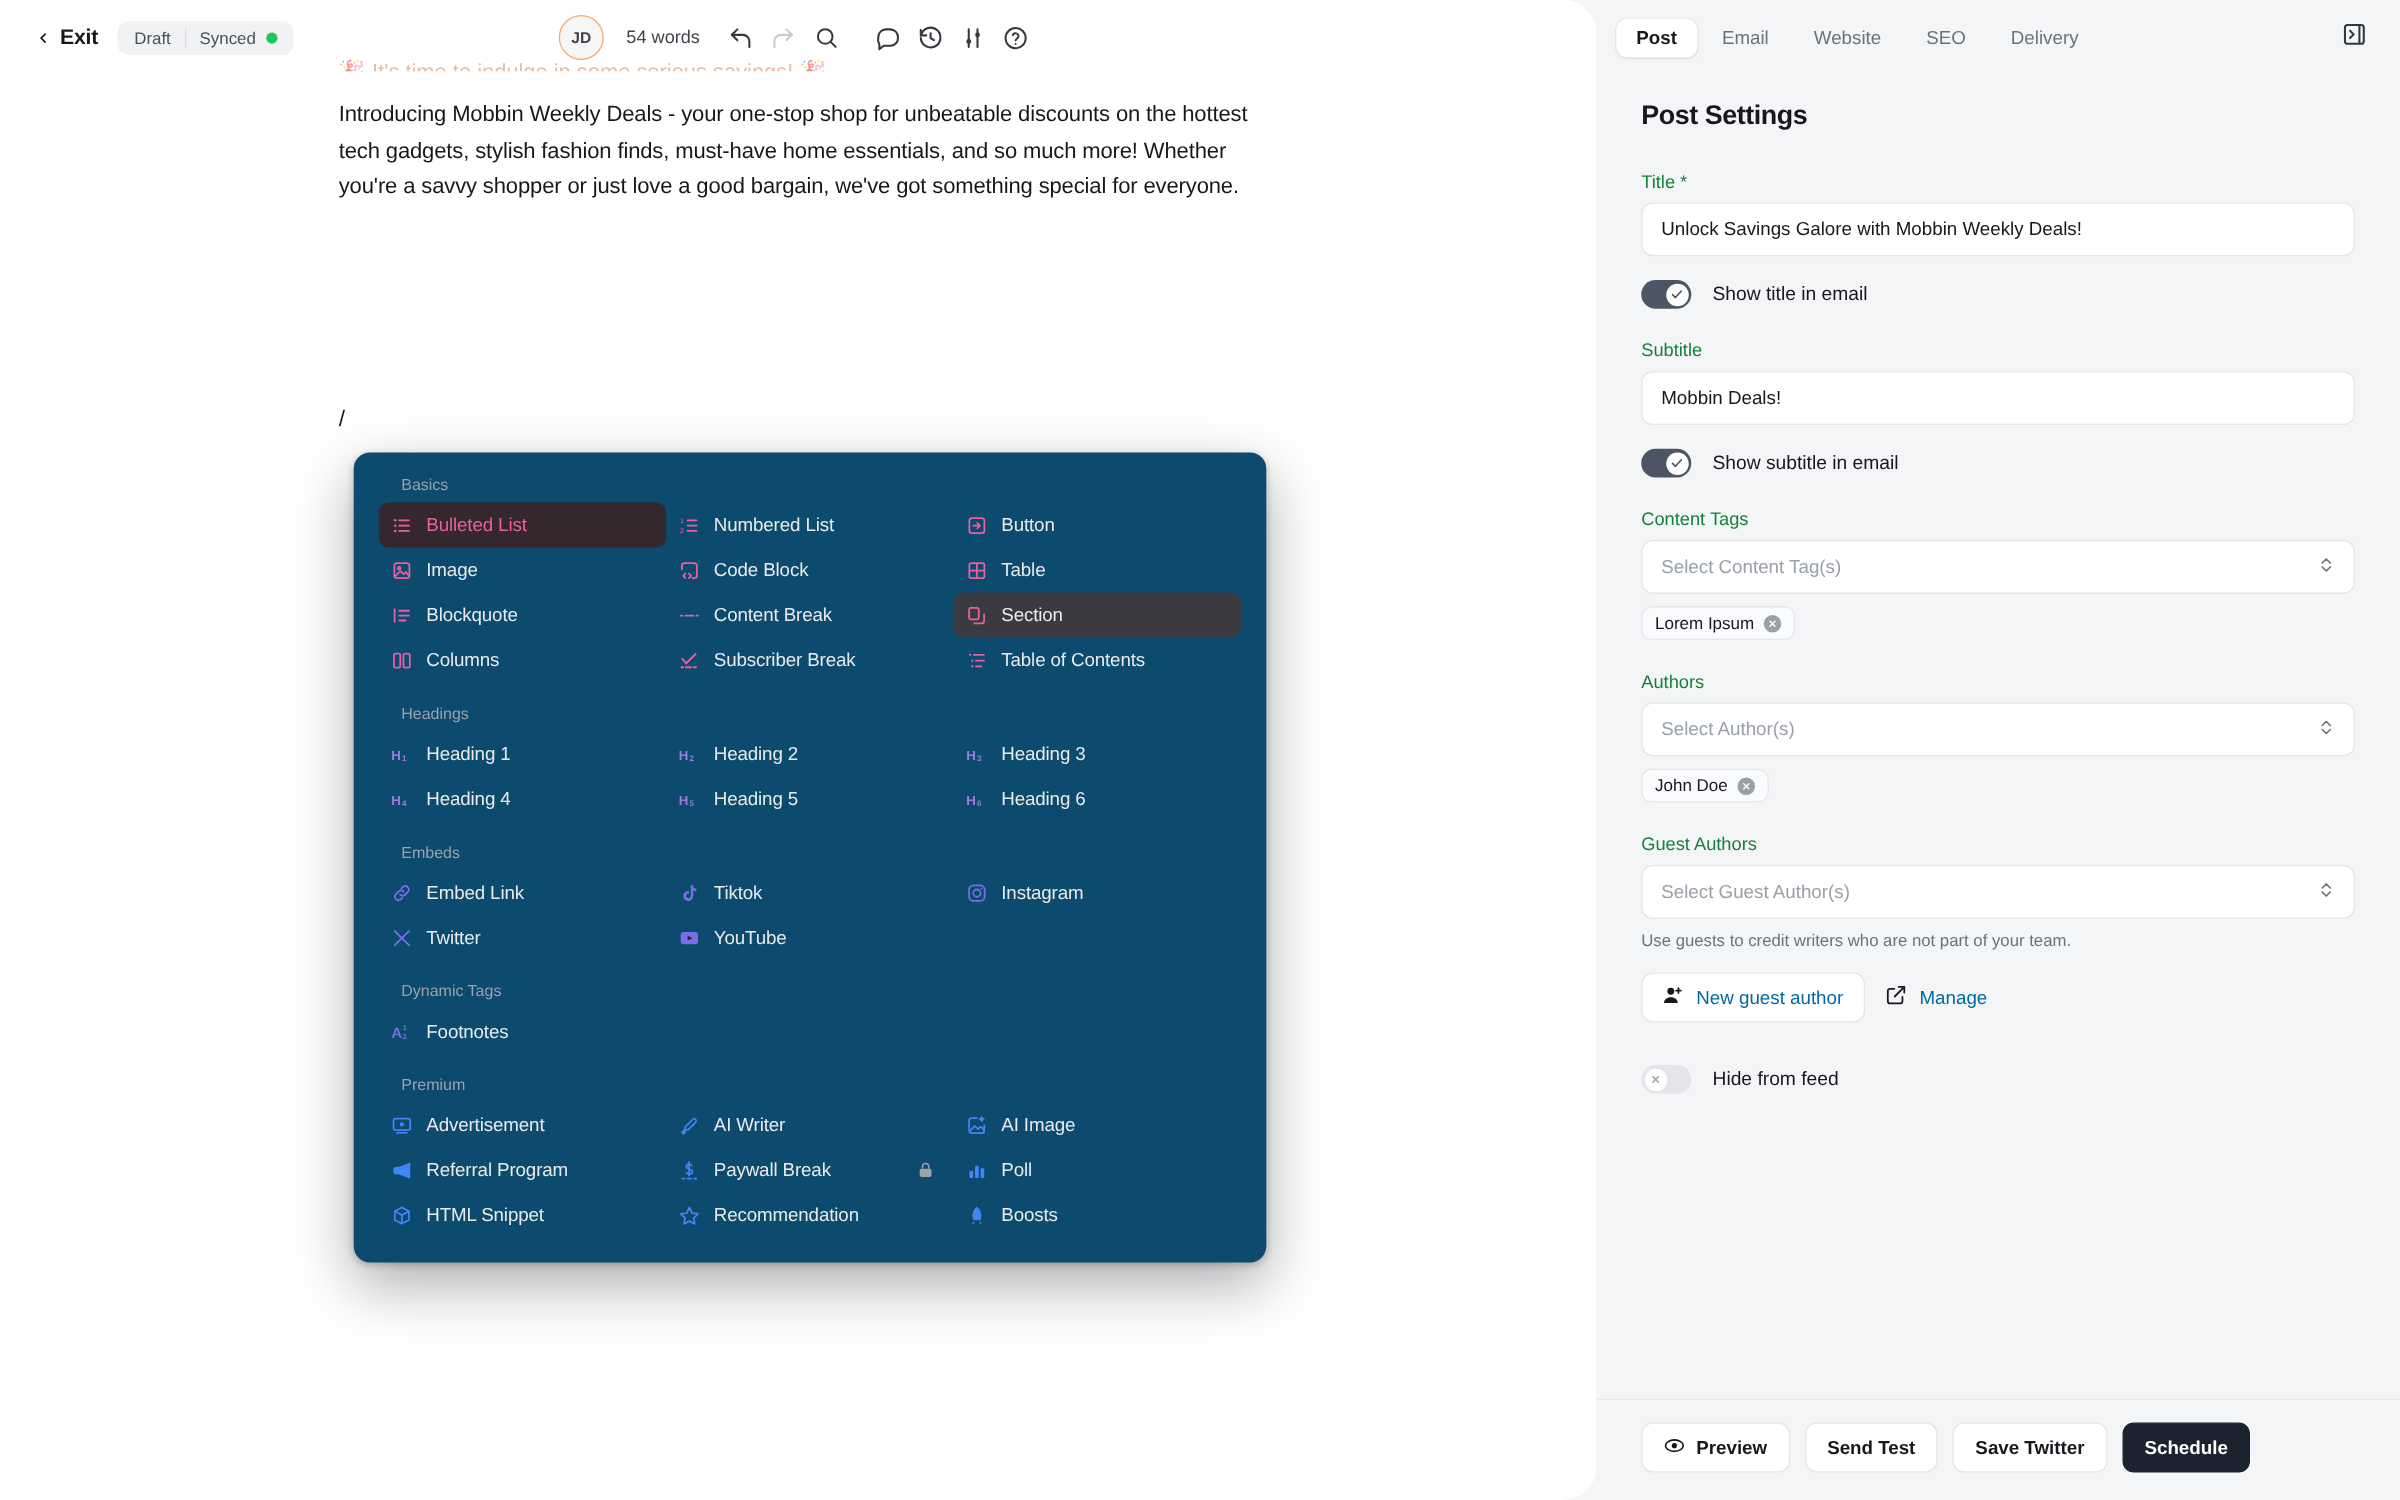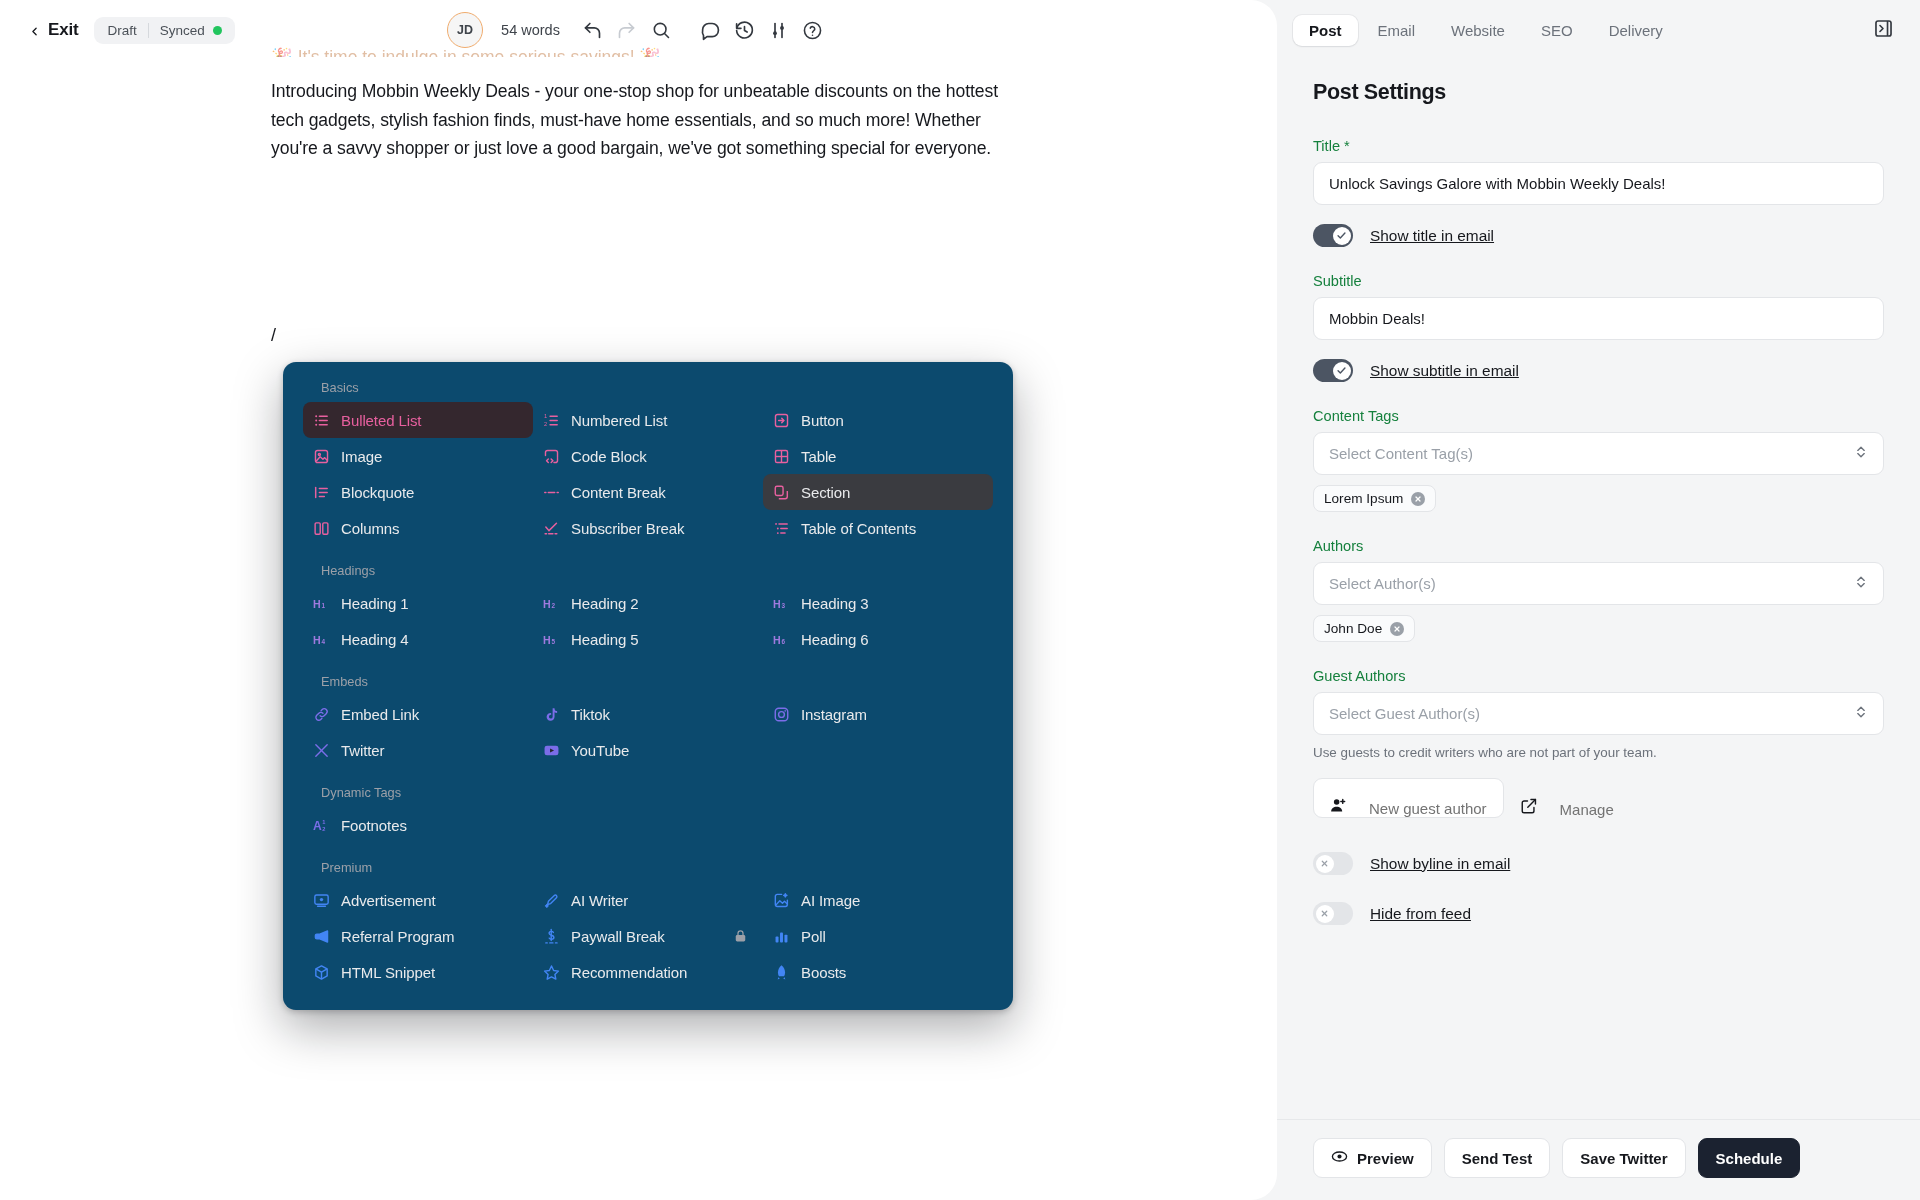--- a/index.html
+++ b/index.html
@@ -178,39 +178,39 @@
     flex:0 0 40px; cursor:pointer;
   }
   .toggle.on { background:#4c5563; }
   .toggle.off { background:#e3e5e8; }
   .toggle .knob {
     position:absolute; top:2.5px; width:18px; height:18px; border-radius:50%;
     background:#ffffff; display:flex; align-items:center; justify-content:center;
   }
   .toggle.on .knob { right:2.5px; }
   .toggle.off .knob { left:2.5px; }
-  .toggle-label { font-size:15.4px; color:#16181d;text-decoration:underline; }
+  .toggle-label { font-size:15.4px; color:#16181d; }
   .group { margin-top:26px; }
   .chips { display:flex; flex-wrap:wrap; gap:8px; margin-top:10px; }
   .chip {
     display:inline-flex; align-items:center; gap:8px;
     background:#fafbfc; border:1px solid #e3e5e8; border-radius:8px;
     padding:5px 10px; font-size:13.6px; color:#16181d;
   }
   .chip-x {
     width:14px; height:14px; border-radius:50%; background:#9aa0a8;
     display:flex; align-items:center; justify-content:center; cursor:pointer;
   }
   .hint { font-size:13.4px; color:#6c727b; margin-top:10px; }
   .btn-row { display:flex; align-items:center; gap:12px; margin-top:18px; }
   .btn {
-    display:inline-flex; align-items:flex-end; gap:22px;
+    display:inline-flex; align-items:center; gap:10px;
     height:40px; padding:0 16px; border-radius:9px;
     background:#ffffff; border:1px solid #e3e5e8;
-    font-size:15px; color:#737373; cursor:pointer; white-space:nowrap;
+    font-size:15px; color:#0369a1; cursor:pointer; white-space:nowrap;
     font-family:"Liberation Sans", sans-serif;
   }
   .btn.ghost { background:transparent; border:0; padding:0 4px; }
   .rfooter {
     border-top:1px solid #e6e8ea;
     padding:18px 36px 22px 36px;
     display:flex; align-items:center; gap:12px;font-weight:bold;
   }
   .fbtn {
     display:inline-flex; align-items:center; gap:9px;
@@ -832,31 +832,20 @@
                   <path d="M20.6 3.4L10.4 13.6"></path>
                   <path d="M18.6 14v4.6a2.4 2.4 0 0 1-2.4 2.4H5.4A2.4 2.4 0 0 1 3 18.6V7.8a2.4 2.4 0 0 1 2.4-2.4H10"></path>
                 </svg>
             </span>
             <span>Manage</span>
           </div>
         </div>
       </div>
 
       <div class="bottom-toggles">
-        <div class="toggle-row" style="margin-top:0">
-          <div class="toggle off">
-            <span class="knob">
-              <svg width="9" height="9" viewBox="0 0 24 24" fill="none" stroke="#9aa0a8" stroke-width="3.2" stroke-linecap="round">
-                  <line x1="6" y1="6" x2="18" y2="18"></line>
-                  <line x1="18" y1="6" x2="6" y2="18"></line>
-                </svg>
-            </span>
-          </div>
-          <div class="toggle-label">Show byline in email</div>
-        </div>
         <div class="toggle-row" style="margin-top:27px">
           <div class="toggle off">
             <span class="knob">
               <svg width="9" height="9" viewBox="0 0 24 24" fill="none" stroke="#9aa0a8" stroke-width="3.2" stroke-linecap="round">
                   <line x1="6" y1="6" x2="18" y2="18"></line>
                   <line x1="18" y1="6" x2="6" y2="18"></line>
                 </svg>
             </span>
           </div>
           <div class="toggle-label">Hide from feed</div>

